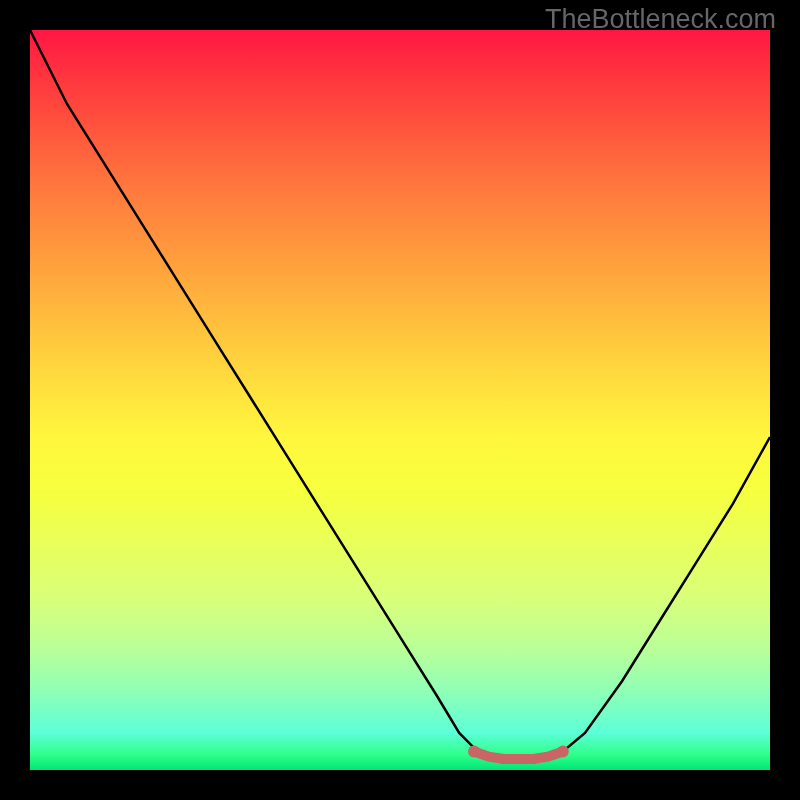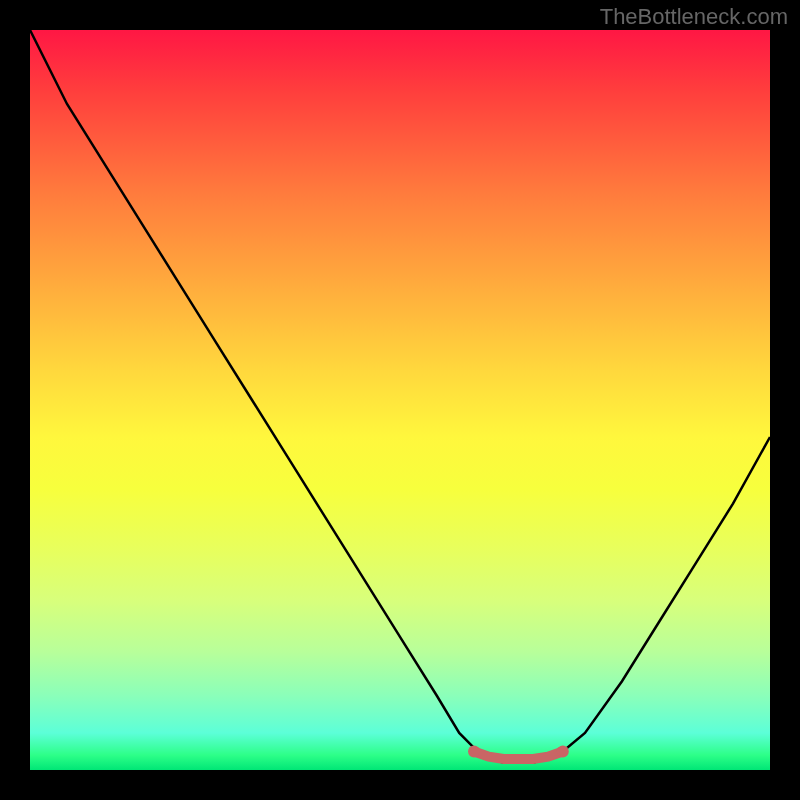--- a/index.html
+++ b/index.html
@@ -7,23 +7,23 @@
     padding: 0;
     width: 800px;
     height: 800px;
     background: #000;
     position: relative;
     font-family: Arial, sans-serif;
   }
   .watermark {
     position: absolute;
     top: 4px;
-    right: 12px;
+    right: 24px;
     color: #666;
-    font-size: 22px;
+    font-size: 27px;
     font-weight: 500;
     z-index: 10;
   }
   .plot-area {
     position: absolute;
     left: 30px;
     top: 30px;
     width: 740px;
     height: 740px;
   }

